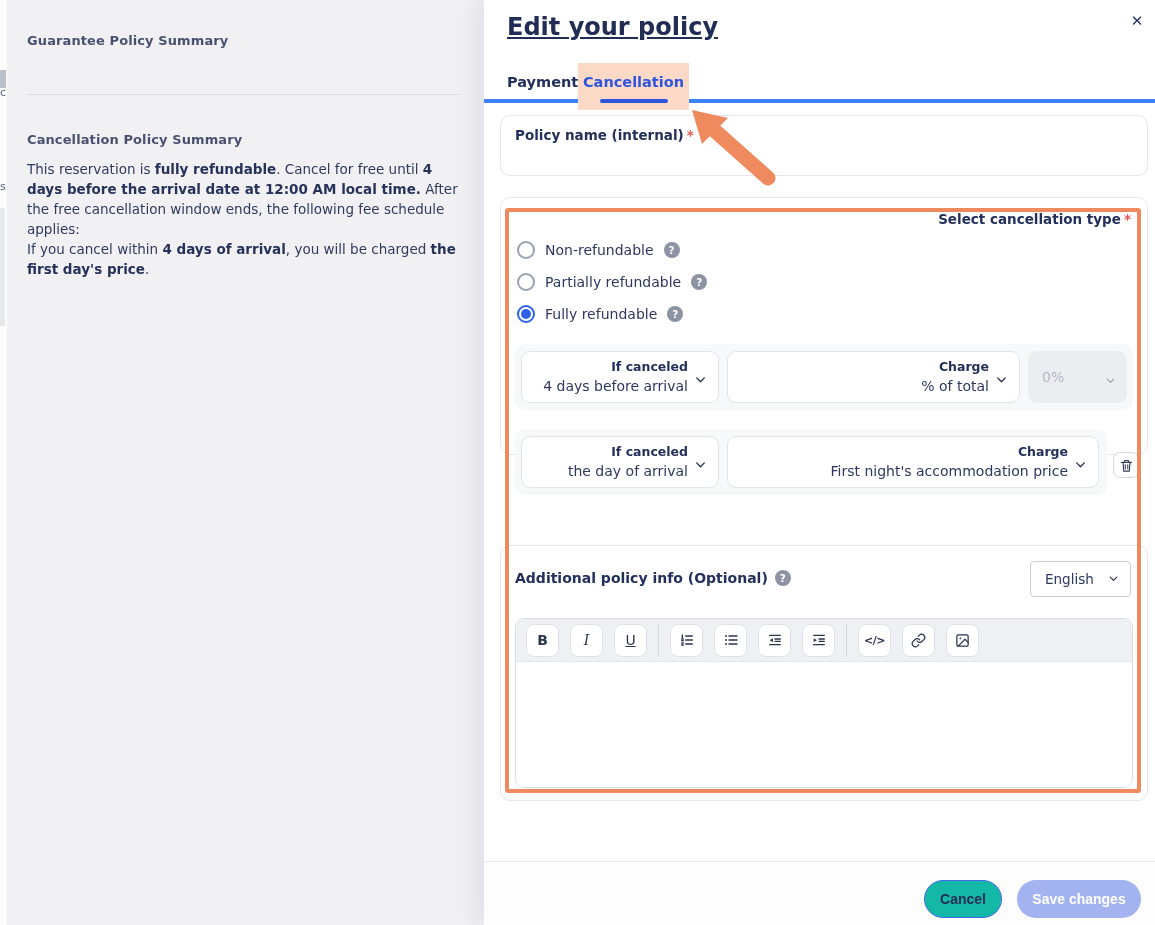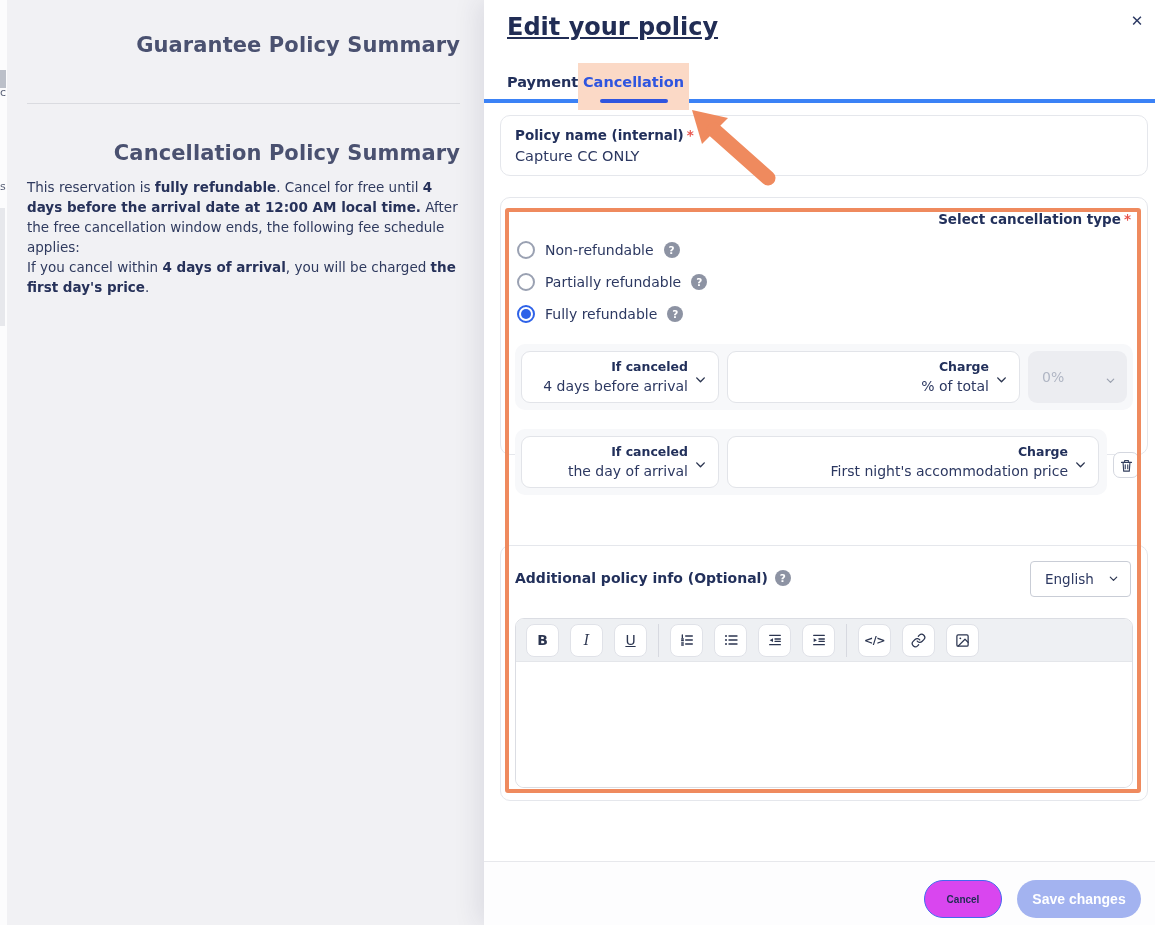--- a/index.html
+++ b/index.html
@@ -12,21 +12,21 @@
 
   
   .edge-strip { position:absolute; left:0; top:0; width:7px; height:925px; background:#fcfcfd; z-index:1; }
   .frag-box1 { position:absolute; left:0; top:70px; width:6px; height:18px; background:#bcc0c9; }
   .frag-letter1 { position:absolute; left:0; top:86px; font-size:11px; color:#5a6178; }
   .frag-letter2 { position:absolute; left:0; top:180px; font-size:11px; color:#5a6178; }
   .frag-box2 { position:absolute; left:0; top:208px; width:5px; height:118px; background:#e7e8ec; }
 
   
   .left-panel { position:absolute; left:7px; top:0; width:477px; height:925px; background:#f1f1f4; padding:33px 24px 0 20px; }
-  .summary-title { font-size:21px; font-weight:700; color:#4a5170; letter-spacing:.1px; margin-bottom:13px;text-align:right; }
+  .summary-title { font-size:13px; font-weight:700; color:#4a5170; letter-spacing:.1px; margin-bottom:13px; }
   .summary-body { font-size:13.5px; line-height:1.48; color:#2f3a5e; max-width:436px; }
   .summary-body b { font-weight:700; color:#27325a; }
   .lp-divider { height:1px; background:#dadbe0; width:433px; margin:46px 0 37px; }
 
   
   .drawer { position:absolute; left:484px; top:0; width:671px; height:925px; background:#fff; box-shadow:-6px 0 24px rgba(35,42,74,.10); z-index:2; }
   .drawer-title { position:absolute; left:23px; top:13px; font-size:24px; font-weight:700; color:#212d55;text-decoration:underline; }
   .close-btn { position:absolute; left:640px; top:8px; width:26px; height:26px; display:flex; align-items:center; justify-content:center; font-size:15px; color:#2b3862; cursor:pointer; }
 
   .tabs { position:absolute; left:0; top:63px; width:671px; height:40px; border-bottom:4px solid #3b82f6; }
@@ -79,21 +79,21 @@
   .tb-u { text-decoration:underline; }
   .tb-code { font-size:11px; font-weight:700; letter-spacing:-.5px; }
   .editor-content { height:126px; background:#fff; font-size:14px; color:#2c3861; padding:10px 14px; }
 
   
   .annotation-frame { position:absolute; left:21px; top:208px; width:636px; height:585px; border:4px solid #ef8a5e; border-radius:3px; pointer-events:none; z-index:6; }
   .annotation-arrow { position:absolute; left:200px; top:106px; width:96px; height:80px; pointer-events:none; z-index:7; }
 
   
   .footer { position:absolute; left:0; top:861px; width:671px; height:64px; background:#fdfdfe; border-top:1px solid #e7e8ec; }
-  .btn-cancel { position:absolute; left:440px; top:18px; width:78px; height:38px; border:1.5px solid #4468ef; border-radius:19px; background:#d946ef; font-size:10px; font-weight:700; color:#222e55; display:flex; align-items:center; justify-content:center; cursor:pointer; }
+  .btn-cancel { position:absolute; left:440px; top:18px; width:78px; height:38px; border:1.5px solid #4468ef; border-radius:19px; background:#14b8a6; font-size:14px; font-weight:700; color:#222e55; display:flex; align-items:center; justify-content:center; cursor:pointer; }
   .btn-save { position:absolute; left:533px; top:18px; width:124px; height:38px; border:none; border-radius:19px; background:#a3b3f0; font-size:14px; font-weight:700; color:#fff; display:flex; align-items:center; justify-content:center; }
 </style>
 </head>
 <body>
 
 <div class="edge-strip">
   <div class="frag-box1"></div>
   <div class="frag-letter1">c</div>
   <div class="frag-letter2">s</div>
   <div class="frag-box2"></div>
@@ -116,21 +116,20 @@
 
   <div class="tabs">
     <div class="tab-highlight"></div>
     <div class="tab tab-payment">Payment</div>
     <div class="tab tab-cancellation">Cancellation</div>
     <div class="tab-underline"></div>
   </div>
 
   <div class="card card-policy-name">
     <div class="field-label"><span>Policy name (internal)</span><span class="req">*</span></div>
-    <div class="field-value">Capture CC ONLY</div>
   </div>
 
   <div class="card card-cancel-type">
     <div class="field-label"><span>Select cancellation type</span><span class="req">*</span></div>
 
     <div class="radio-row">
       <span class="radio"></span>
       <span class="radio-label">Non-refundable</span>
       <span class="help">?</span>
     </div>

